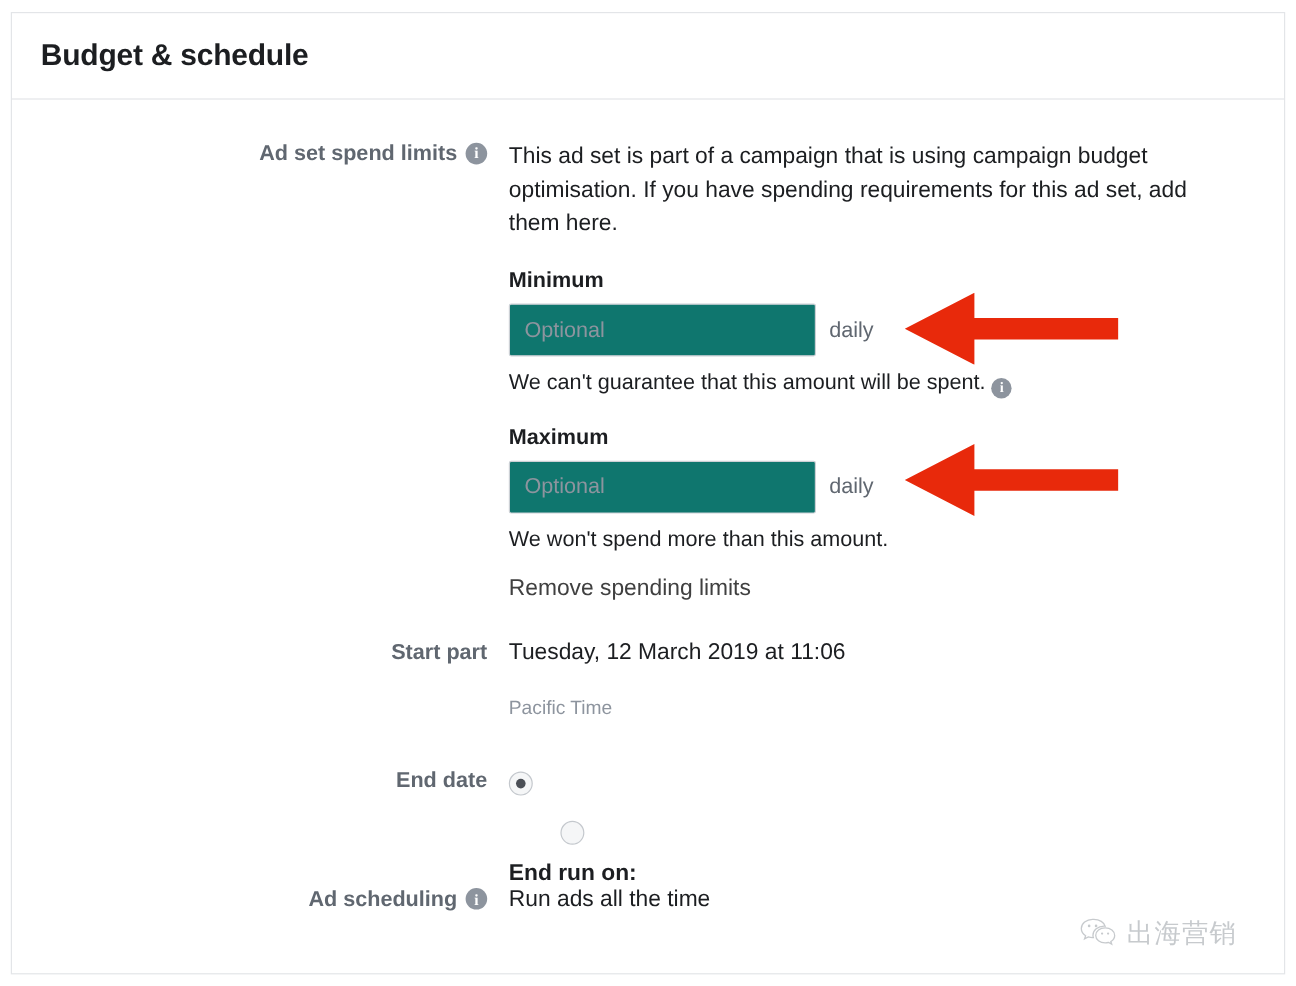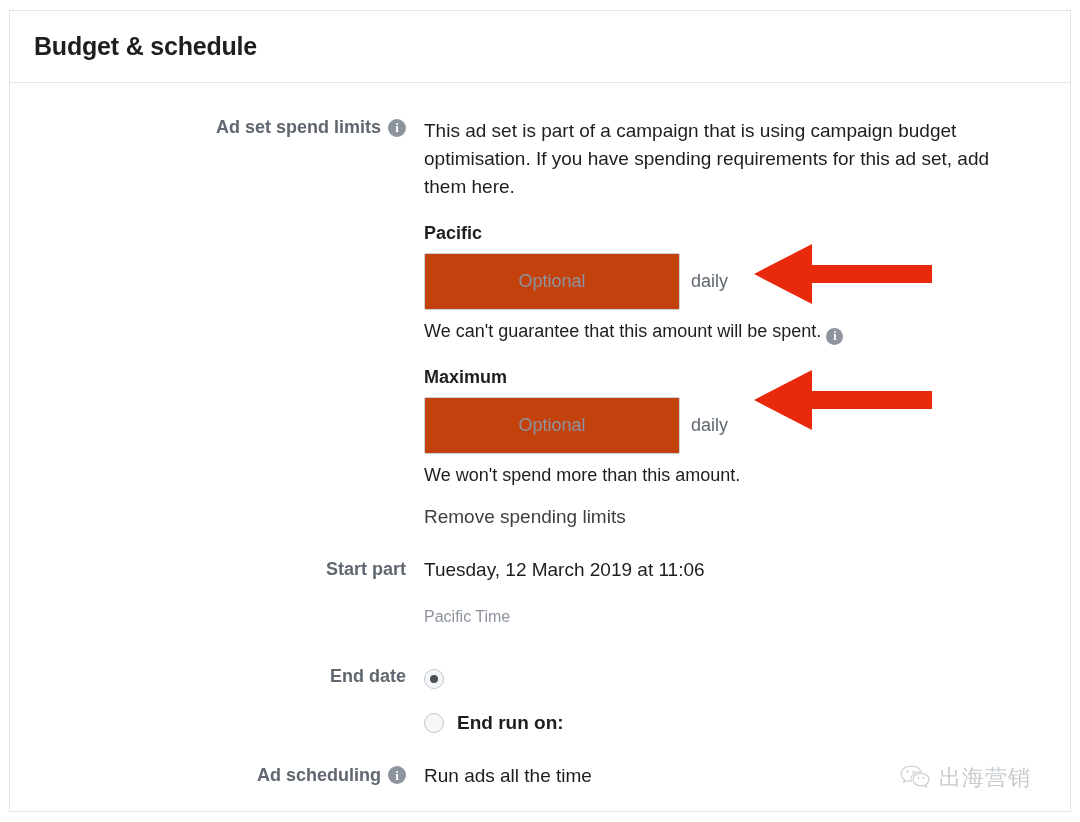--- a/index.html
+++ b/index.html
@@ -114,31 +114,30 @@
     margin-bottom: 9px;
   }
 
   .input-line {
     display: flex;
     align-items: center;
     gap: 11px;
   }
   .text-input {
     width: 256px;
-    height: 57px;
+    height: 44px;
     box-sizing: border-box;
     border: 1px solid #ccd0d5;
     border-radius: 2px;
     padding: 0 12px;
     font-size: 18px;
     color: #1c1e21;
-    background: #c2410c;
+    background: #0f766e;
     font-family: "Liberation Sans", sans-serif;
     outline: none;
-    text-align: center;
   }
   .text-input::placeholder {
     color: #8d949e;
     opacity: 1;
   }
   .unit {
     font-size: 18px;
     color: #606770;
   }
 
@@ -170,21 +169,21 @@
     margin-top: 27px;
   }
 
   .row-end-date { margin-top: 40px; }
   .radio-line {
     display: flex;
     align-items: center;
     gap: 13px;
     height: 27px;
   }
-  .radio-line + .radio-line { margin-top: 17px; }
+  .radio-line + .radio-line { margin-top: 17px; flex-direction: column; }
   .radio {
     width: 20px;
     height: 20px;
     border-radius: 50%;
     border: 1px solid #c4c8cd;
     background: #f5f6f7;
     box-sizing: border-box;
     display: inline-flex;
     align-items: center;
     justify-content: center;
@@ -250,21 +249,21 @@
     <div class="row">
       <div class="row-label">
         <span>Ad set spend limits</span>
         <span class="info-icon">i</span>
       </div>
       <div class="row-content">
 
         <div class="desc">This ad set is part of a campaign that is using campaign budget optimisation. If you have spending requirements for this ad set, add them here.</div>
 
         
-        <div class="field-label">Pacific</div>
+        <div class="field-label">Minimum</div>
         <div class="input-line">
           <input class="text-input" type="text" placeholder="Optional" style="">
           <span class="unit">daily</span>
         </div>
         <div class="help-text">
           <span>We can't guarantee that this amount will be spent.</span><span class="info-icon small">i</span>
         </div>
 
         
         <div class="field-label">Maximum</div>

